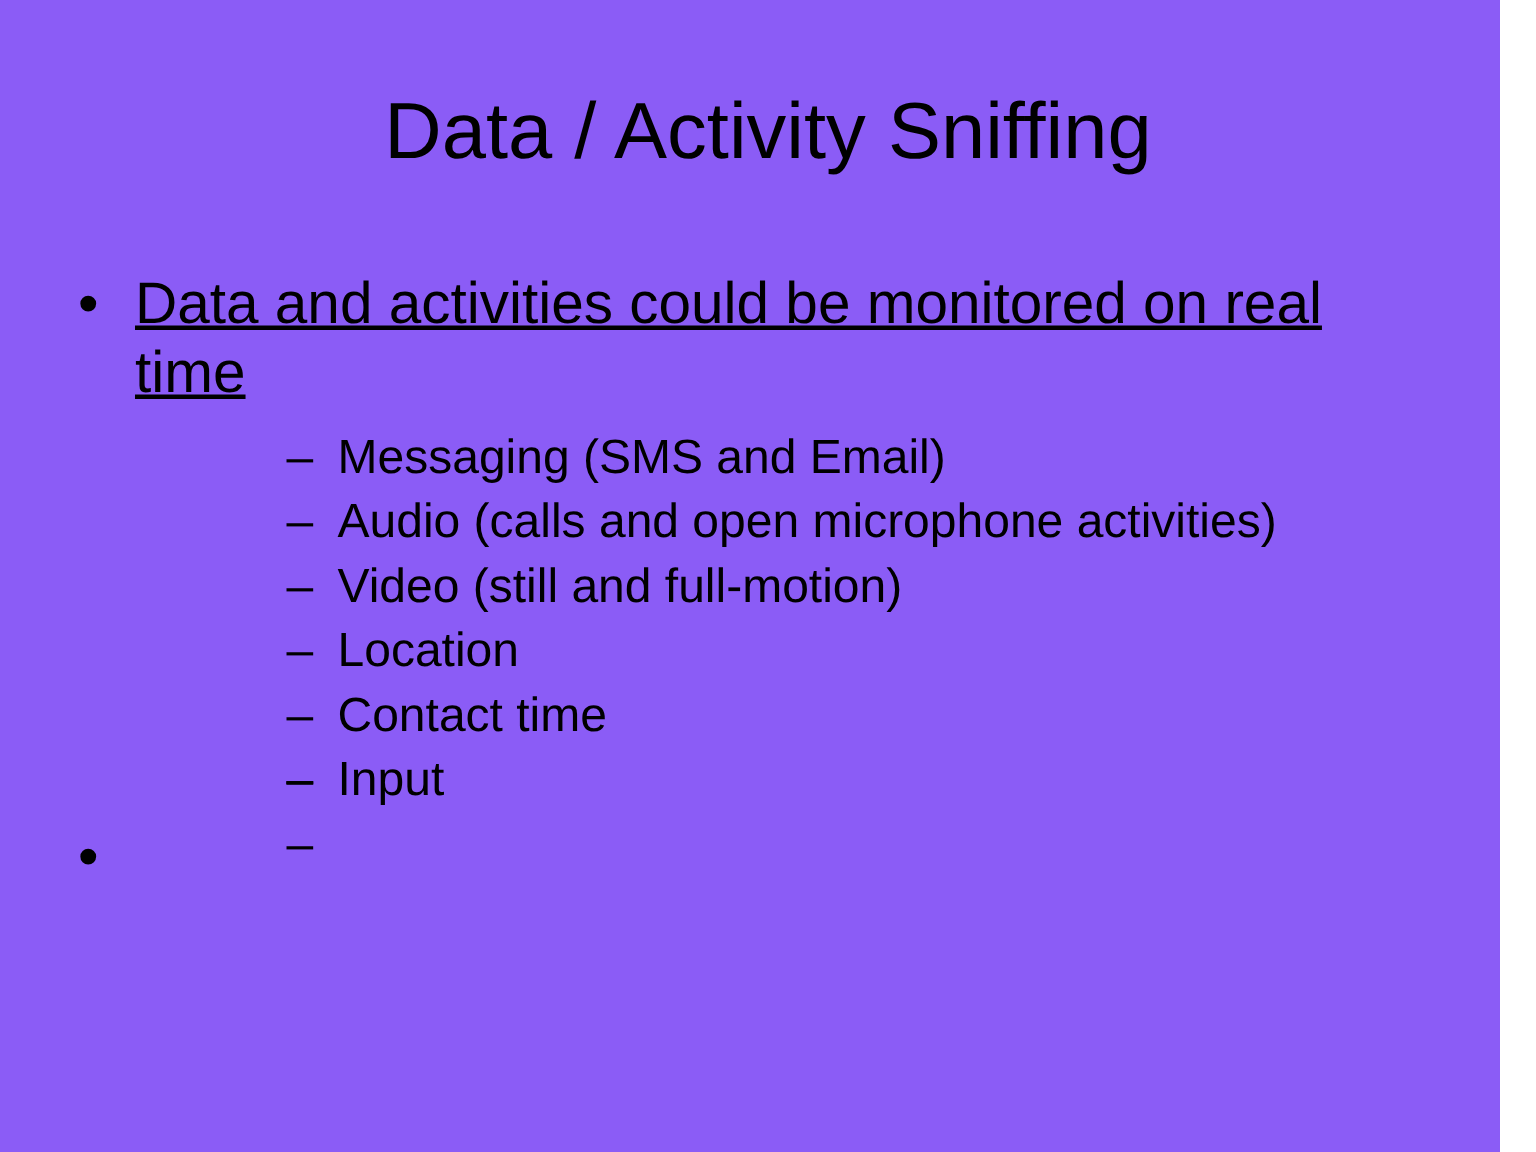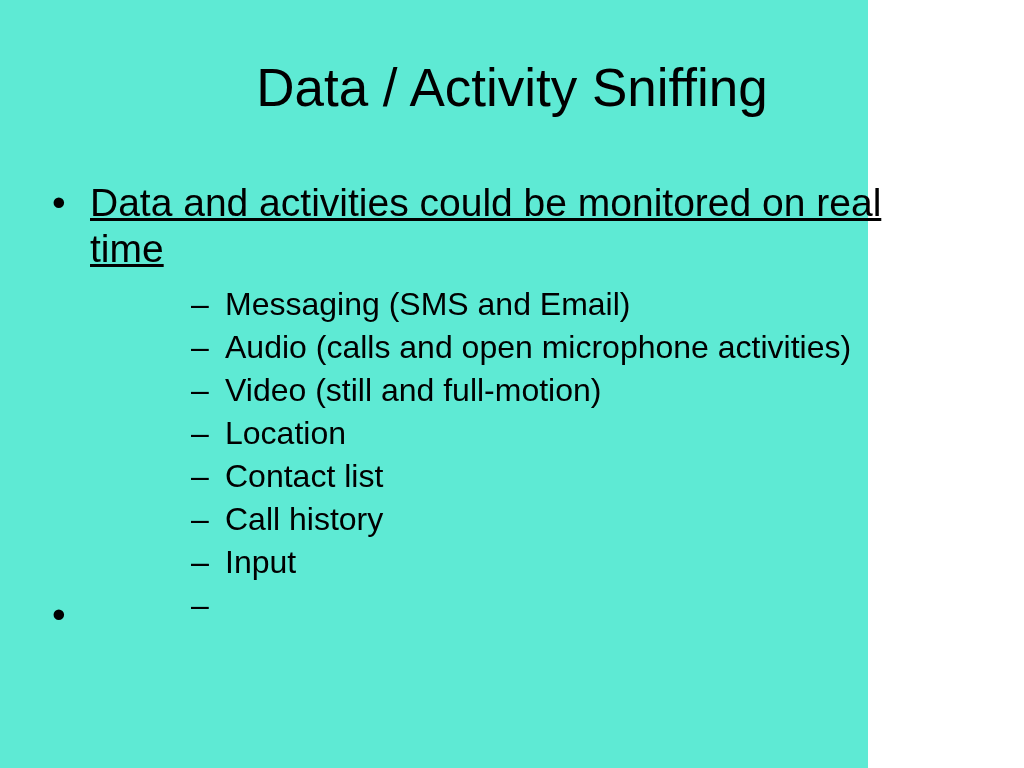--- a/index.html
+++ b/index.html
@@ -12,23 +12,23 @@
     width: 1024px;
     height: 768px;
     overflow: hidden;
     font-family: "Liberation Sans", sans-serif;
     color: #000000;
     -webkit-font-smoothing: antialiased;
   }
 
   .slide {
     position: relative;
-    width: 868px;
+    width: 1000px;
     height: 768px;
-    background: #5eead4;
+    background: #8b5cf6;
     box-sizing: border-box;
   }
 
   
   .slide-title {
     position: absolute;
     left: 0;
     top: 58px;
     width: 1024px;
     text-align: center;
@@ -137,25 +137,24 @@
           <li class="bullet2">
             <span class="marker2">–</span>
             <span class="txt2">Video (still and full-motion)</span>
           </li>
           <li class="bullet2">
             <span class="marker2">–</span>
             <span class="txt2">Location</span>
           </li>
           <li class="bullet2">
             <span class="marker2">–</span>
-            <span class="txt2">Contact list</span>
+            <span class="txt2">Contact time</span>
           </li>
           <li class="bullet2">
             <span class="marker2">–</span>
-            <span class="txt2">Call history</span>
           </li>
           <li class="bullet2">
             <span class="marker2">–</span>
           </li>
           <li class="bullet2">
             <span class="marker2">–</span>
             <span class="txt2">Input</span>
           </li>
           <li class="bullet2">
             <span class="marker2">–</span>

